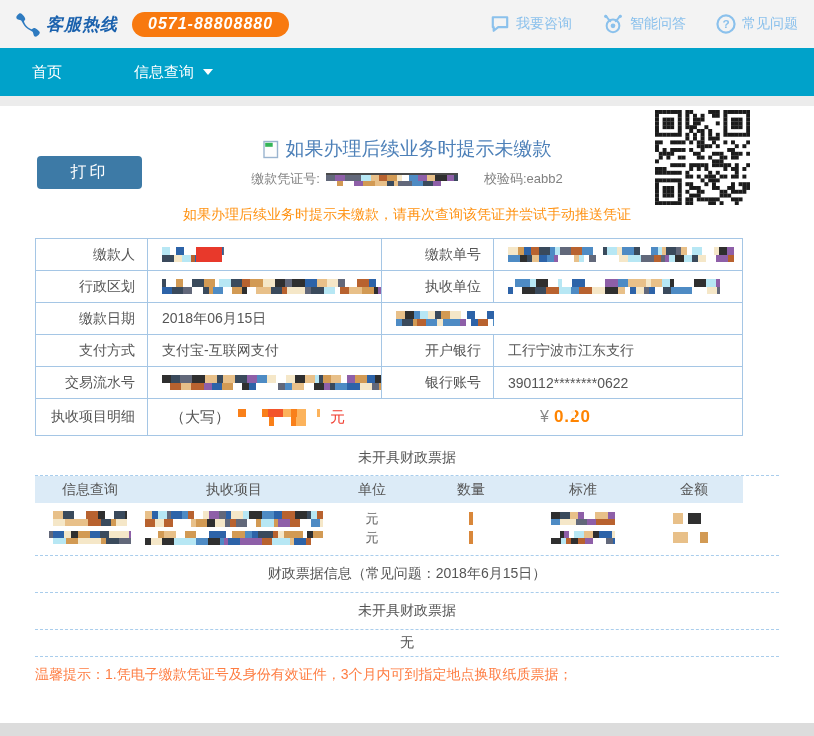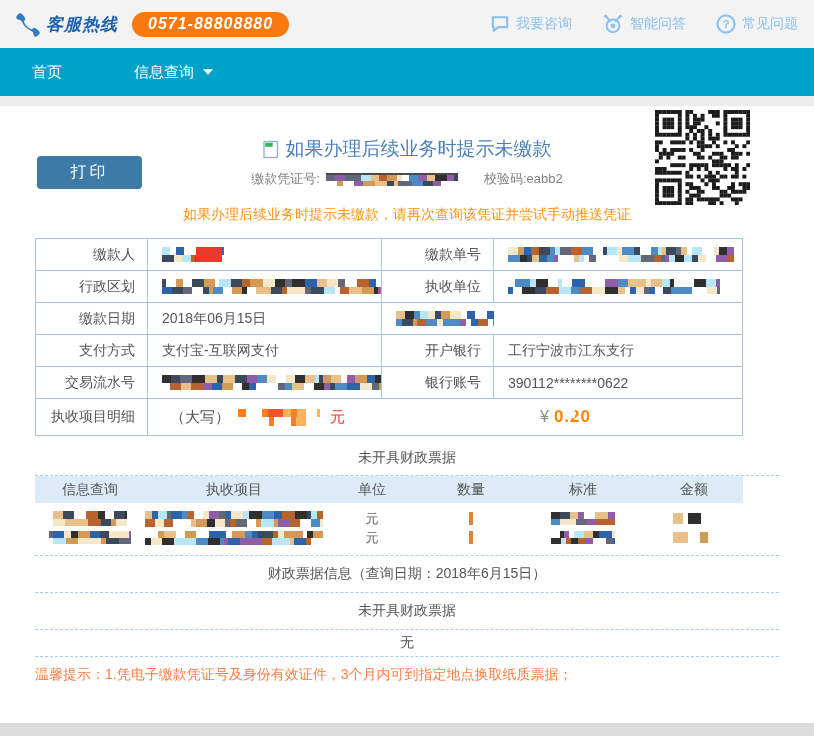--- a/index.html
+++ b/index.html
@@ -1122,21 +1122,21 @@
                 <span style="width: 8px; height: 11px; background: rgb(210, 154, 84); flex: 0 0 auto;"></span>
                 <span style="width: 7px; height: 11px; background: rgb(255, 255, 255); flex: 0 0 auto;"></span>
               </div>
             </span>
           </div>
       </div>
     </div>
   </div>
 
   <div class="sections">
-    <div class="sec-row h37">财政票据信息（查询日期：2018年6月15日）</div>
+    <div class="sec-row h37">财政票据信息（常见问题：2018年6月15日）</div>
     <div class="sec-row h37">未开具财政票据</div>
     <div class="sec-row h27">无</div>
     <div class="end-dash"></div>
   </div>
 
   <p class="tip">温馨提示：1.凭电子缴款凭证号及身份有效证件，3个月内可到指定地点换取纸质票据；</p>
 </main>
 
 <div class="footer-strip"></div>
 

